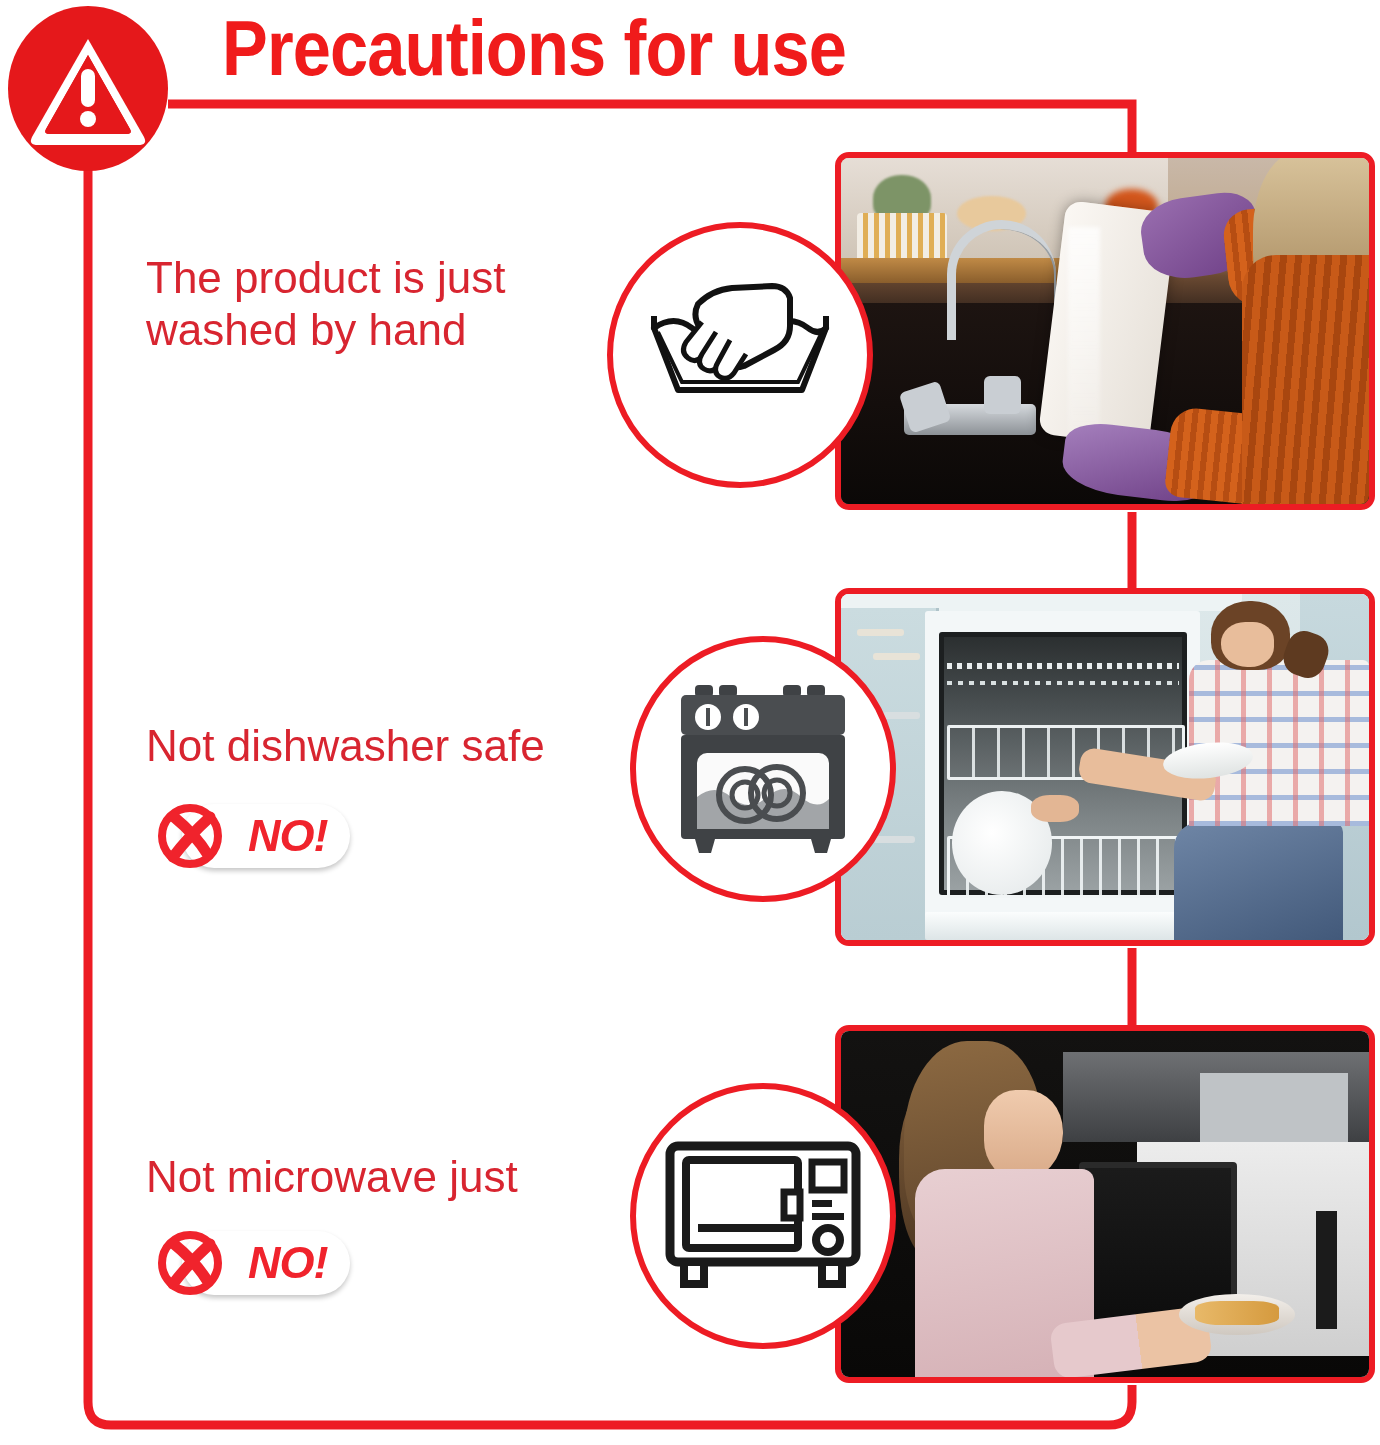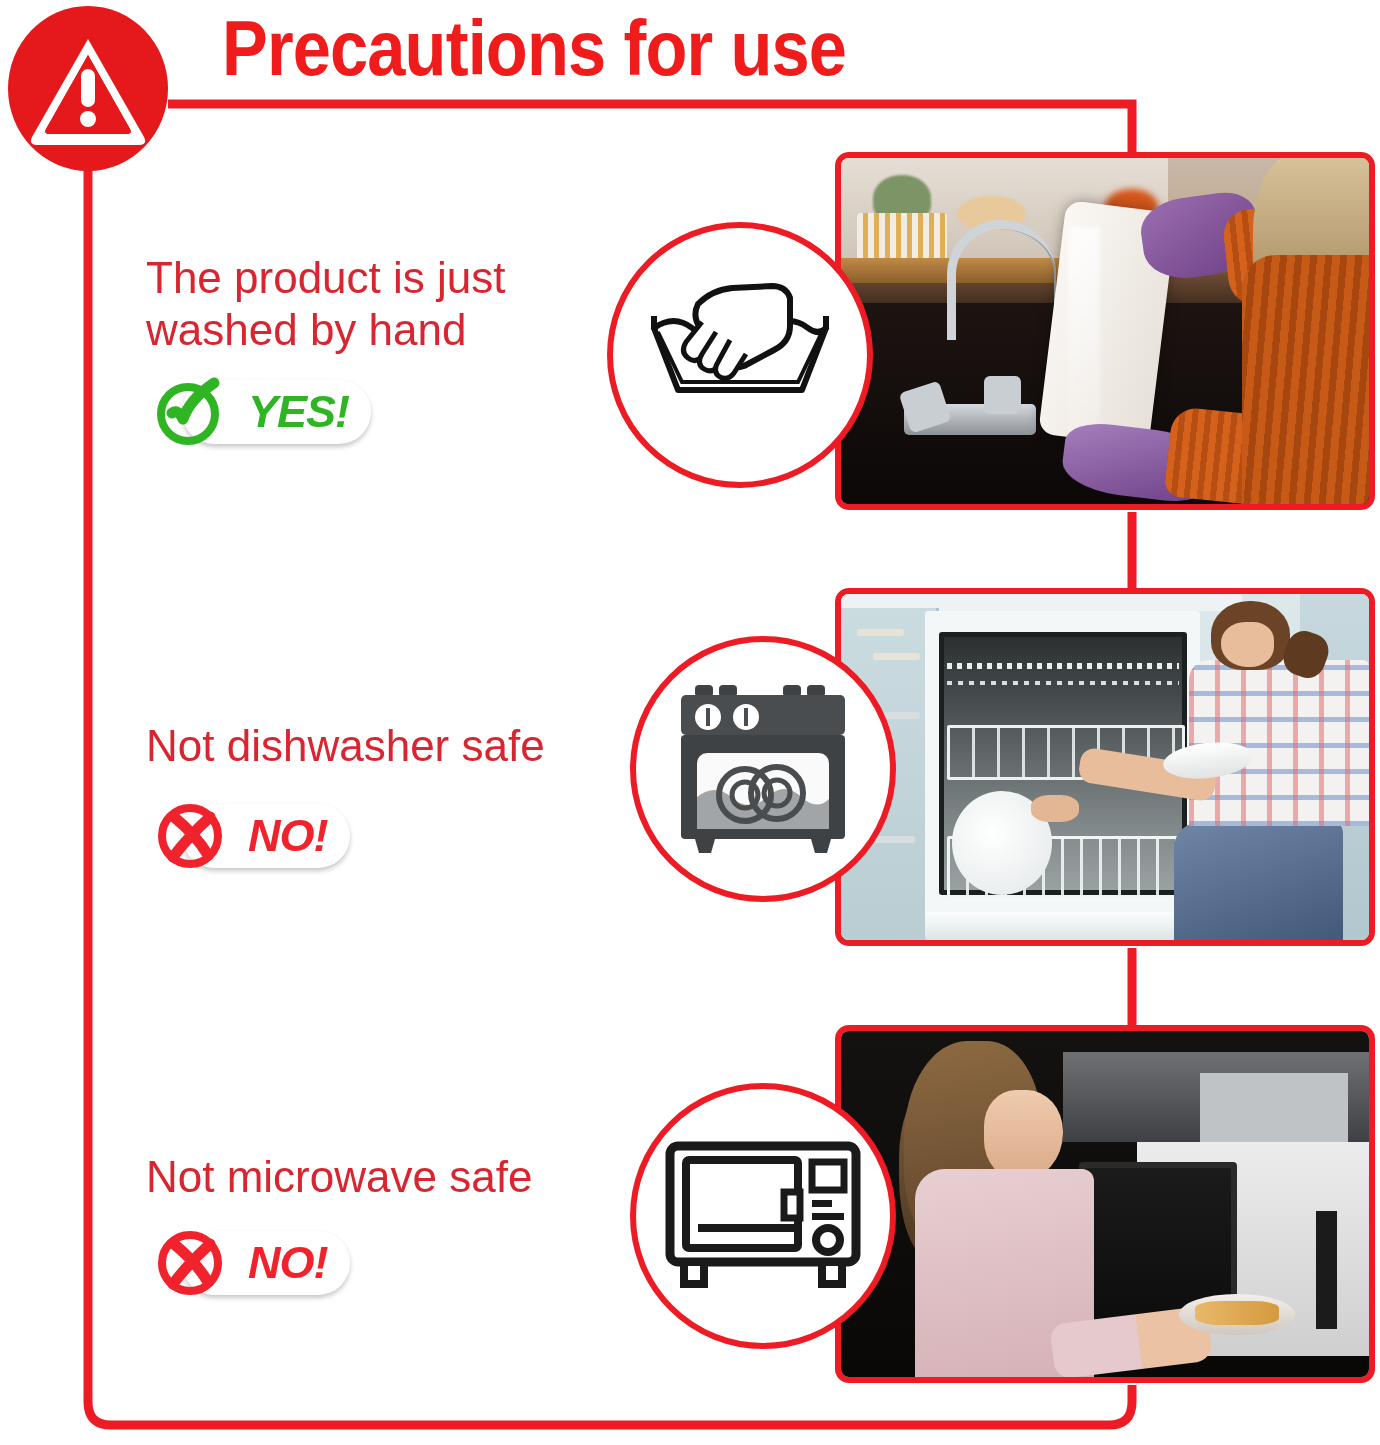--- a/index.html
+++ b/index.html
@@ -339,31 +339,20 @@
     </svg>
   </div>
 
   <div class="page-title">Precautions for use</div>
 
   <div class="row row-1">
 
     <div class="caption caption-1">The product is just
 washed by hand</div>
 
-    <div class="verdict verdict-1 yes">
-      <div class="verdict-pill">
-        <div class="verdict-mark">
-          <svg viewBox="0 0 78 78" aria-hidden="true">
-            <circle cx="36" cy="41" r="27" fill="none" stroke="#2FB524" stroke-width="8"></circle>
-            <path d="M20 40 Q26 36 31 46 Q38 26 62 10" fill="none" stroke="#2FB524" stroke-width="11" stroke-linecap="round" stroke-linejoin="round"></path>
-          </svg>
-        </div>
-        <span class="verdict-text">YES!</span>
-      </div>
-    </div>
 
     <div class="icon-circle ic-1">
       <svg width="200" height="170" viewBox="0 0 200 170" aria-hidden="true">
 
         <path d="M14 46 L14 58 L38 120 L162 120 L186 58 L186 46" fill="#ffffff" stroke="#111111" stroke-width="6" stroke-linejoin="round"></path>
         <path d="M18 62 L42 112 L158 112 L182 62" fill="none" stroke="#111111" stroke-width="4"></path>
 
         <path d="M14 58 Q34 44 52 58 Q70 72 92 60" fill="#ffffff" stroke="#111111" stroke-width="6" stroke-linecap="round"></path>
         <path d="M130 58 Q150 44 168 58 Q178 66 186 58" fill="#ffffff" stroke="#111111" stroke-width="6" stroke-linecap="round"></path>
 
@@ -477,21 +466,21 @@
           <div class="dw-woman-face"></div>
           <div class="dw-arm"></div>
           <div class="dw-plate-held"></div>
         </div>
       </div>
     </div>
   </div>
 
   <div class="row row-3">
 
-    <div class="caption caption-3">Not microwave safe</div>
+    <div class="caption caption-3">Not microwave just</div>
 
     <div class="verdict verdict-3 no">
       <div class="verdict-pill">
         <div class="verdict-mark">
           <svg viewBox="0 0 78 78" aria-hidden="true">
             <circle cx="38" cy="39" r="28" fill="none" stroke="#F0232C" stroke-width="8"></circle>
             <path d="M22 20 Q44 38 56 58" fill="none" stroke="#F0232C" stroke-width="11" stroke-linecap="round"></path>
             <path d="M58 20 Q36 40 21 60" fill="none" stroke="#F0232C" stroke-width="11" stroke-linecap="round"></path>
           </svg>
         </div>

